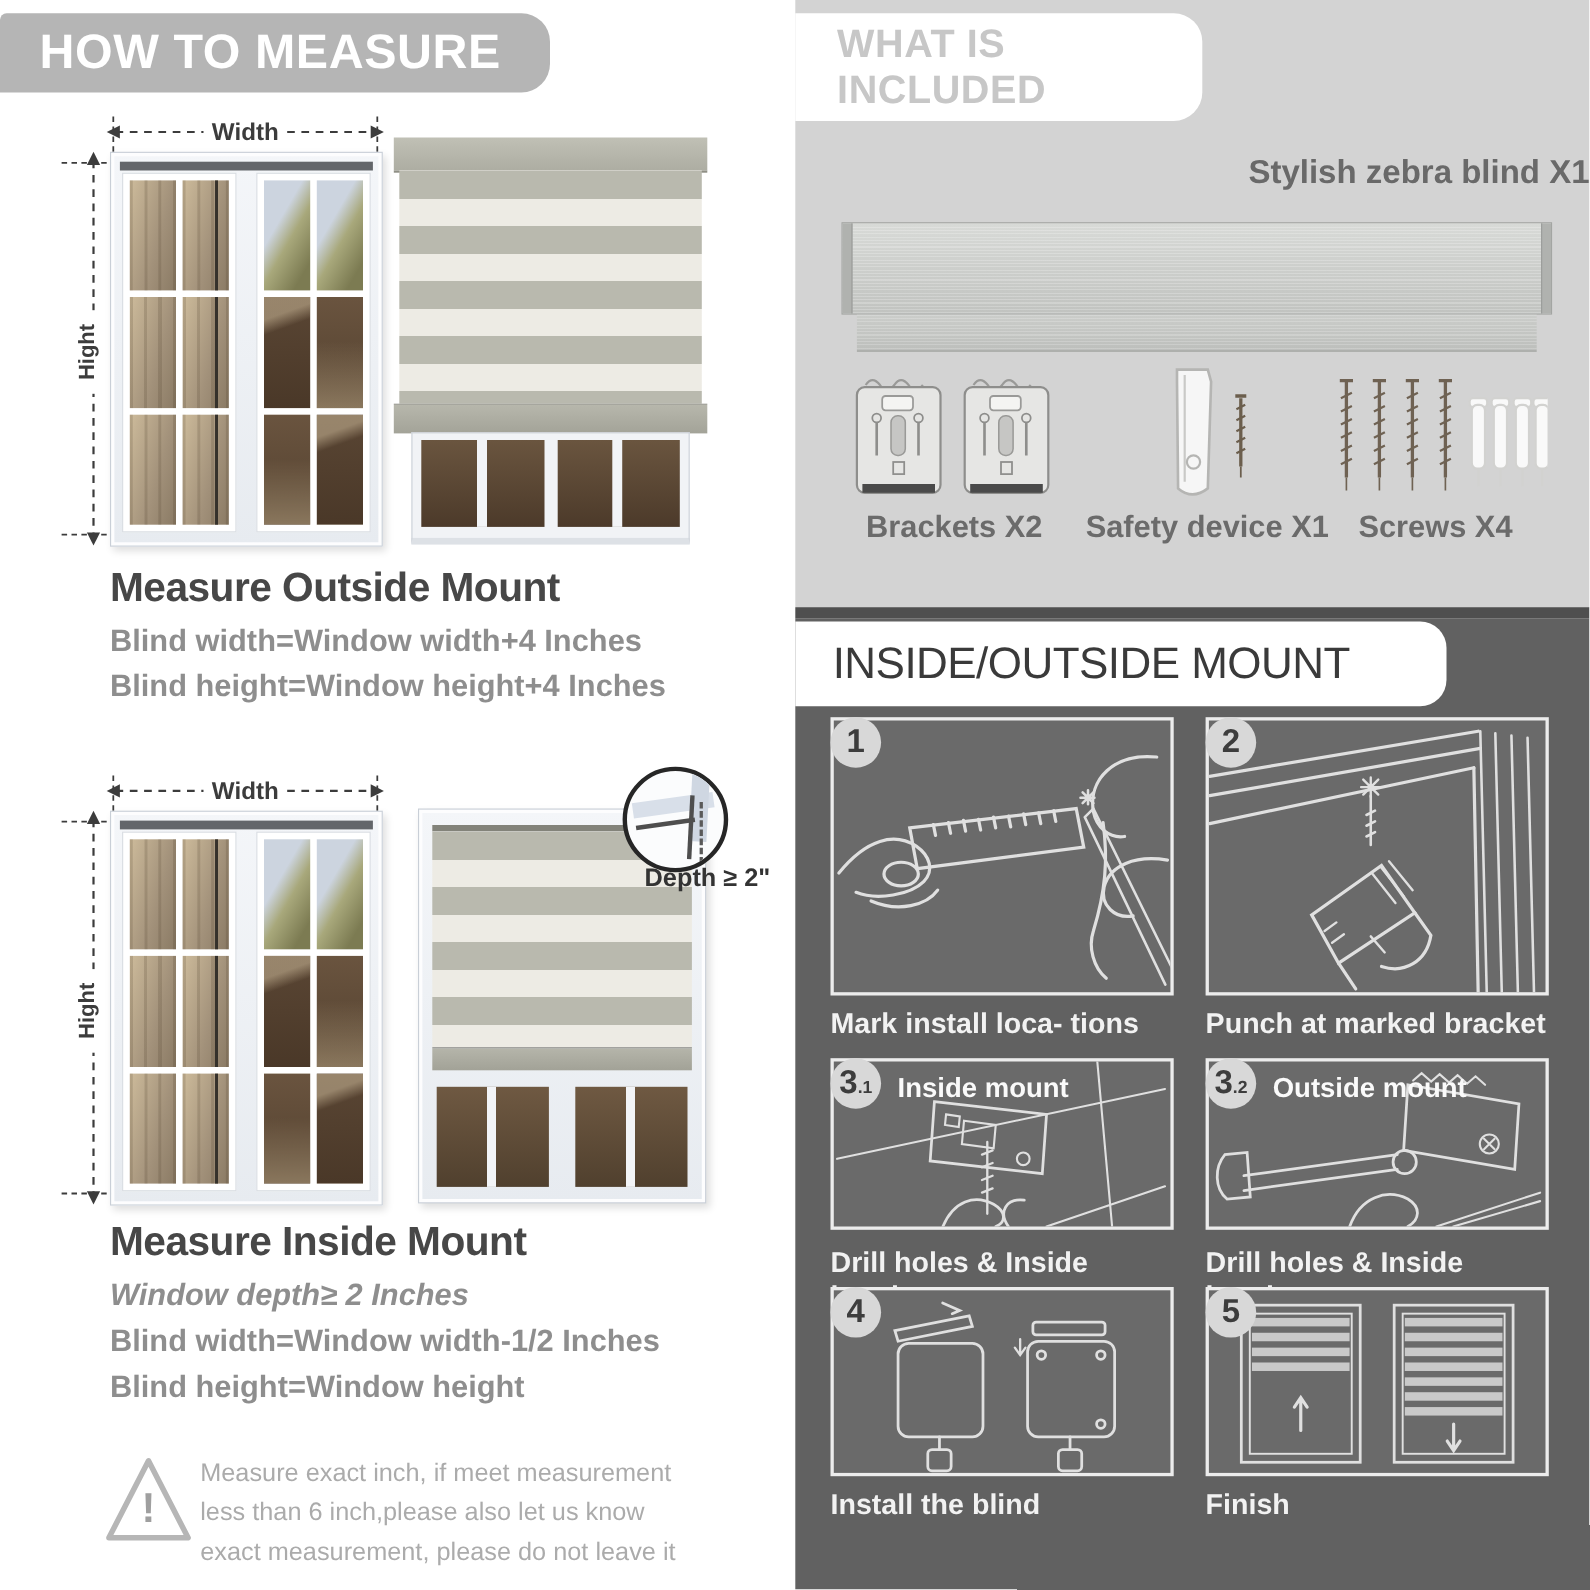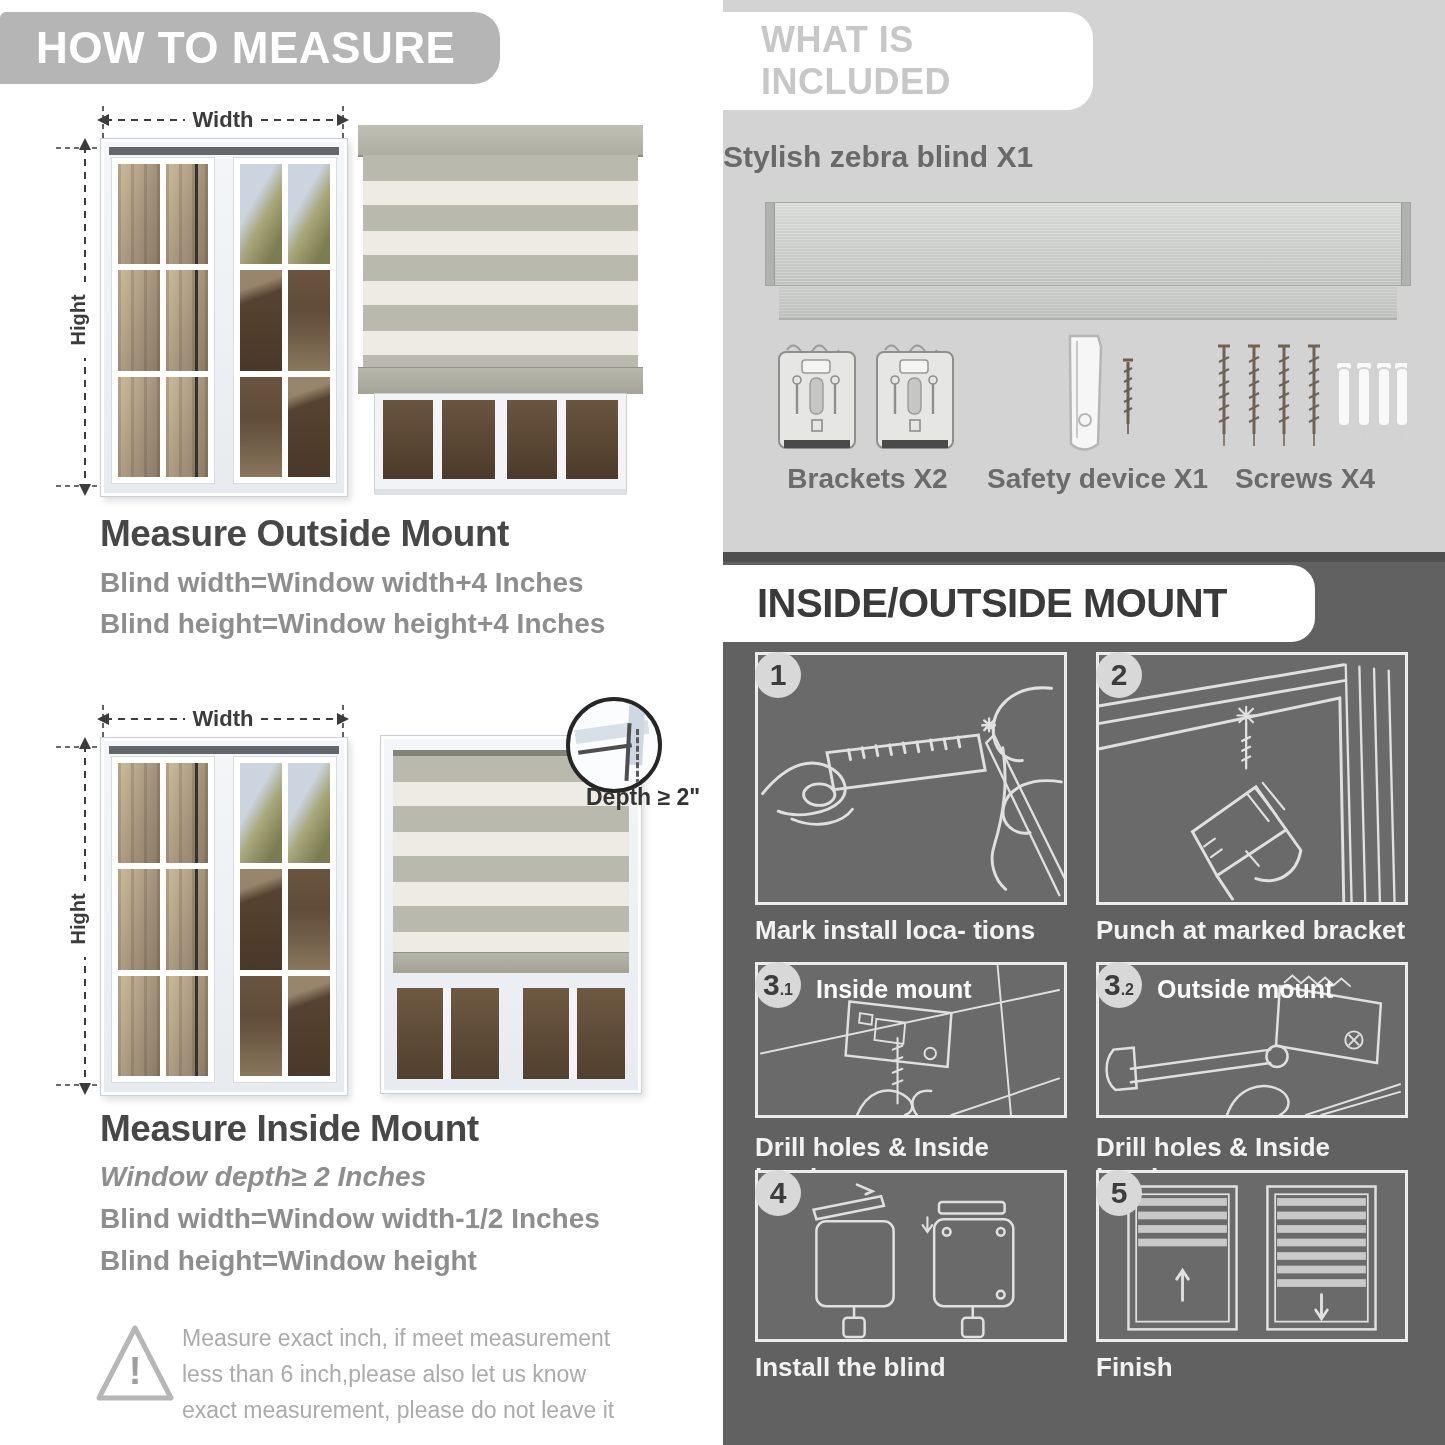--- a/index.html
+++ b/index.html
@@ -79,41 +79,41 @@
   .warn-text{width:452px;font-size:23px;font-weight:400;color:#ababab;line-height:36px;}
 
   
   .right-top{left:723px;top:0;width:722px;height:552px;background:#d3d3d3;}
   .included-header{
     left:723px;top:12px;width:370px;height:98px;background:#ffffff;
     border-radius:0 26px 26px 0;display:flex;align-items:center;
     padding-left:38px;box-sizing:border-box;
   }
   .included-header span{font-size:36px;font-weight:700;color:#c7c7c7;letter-spacing:.5px;}
-  .product-label{left:723px;top:140px;width:722px;text-align:left;
+  .product-label{left:723px;top:140px;width:722px;text-align:right;
     font-size:30px;font-weight:700;color:#696969;}
   .rail-main{left:765px;top:202px;width:646px;height:84px;
     background:repeating-linear-gradient(180deg,rgba(255,255,255,.22) 0 1px,rgba(0,0,0,0) 1px 3px),linear-gradient(#d8dad7,#c1c3c0);
     border:1px solid #a3a5a2;box-sizing:border-box;}
   .rail-cap{position:absolute;top:0;bottom:0;width:8px;background:#b0b2af;}
   .rail-capL{left:0;border-right:1px solid #9a9c99;}
   .rail-capR{right:0;border-left:1px solid #9a9c99;}
   .rail-lip{left:779px;top:286px;width:618px;height:34px;
     background:repeating-linear-gradient(180deg,rgba(255,255,255,.2) 0 1px,rgba(0,0,0,0) 1px 3px),linear-gradient(#cbcdca,#bdbfbc);
     border-bottom:2px solid #aeb0ad;box-sizing:border-box;}
   .item-label{font-size:28px;font-weight:700;color:#6b6b6b;text-align:center;}
 
   .dark-strip{left:723px;top:552px;width:722px;height:10px;background:#4f4f4f;}
   .right-dark{left:723px;top:562px;width:722px;height:883px;background:#616161;}
   .mount-header{
     left:723px;top:565px;width:592px;height:77px;background:#ffffff;
     border-radius:0 24px 24px 0;display:flex;align-items:center;
     padding-left:34px;box-sizing:border-box;
   }
-  .mount-header span{font-size:40px;font-weight:700;color:#3a3a3a;letter-spacing:-.5px;}
+  .mount-header span{font-size:40px;font-weight:400;color:#3a3a3a;letter-spacing:-.5px;}
 
   .step-panel{position:absolute;width:312px;background:#6a6a6a;
     border:3px solid #ececec;box-sizing:border-box;}
   .badge{position:absolute;left:-3px;top:-3px;width:46px;height:46px;border-radius:50%;
     background:#d8d8d8;display:flex;align-items:center;justify-content:center;
     font-weight:700;color:#3d3d3d;}
   .badge .b-main{font-size:30px;} .badge .b-sub{font-size:16px;margin-top:10px;}
   .panel-title{position:absolute;left:58px;top:10px;font-size:25px;font-weight:700;color:#fafafa;}
   .step-caption{position:absolute;width:330px;font-size:26px;font-weight:700;color:#f2f2f2;}
   .lineart{position:absolute;inset:0;width:100%;height:100%;}

